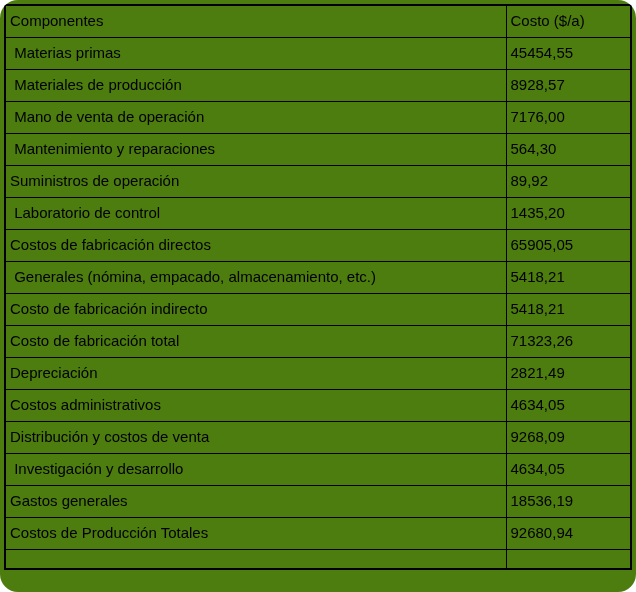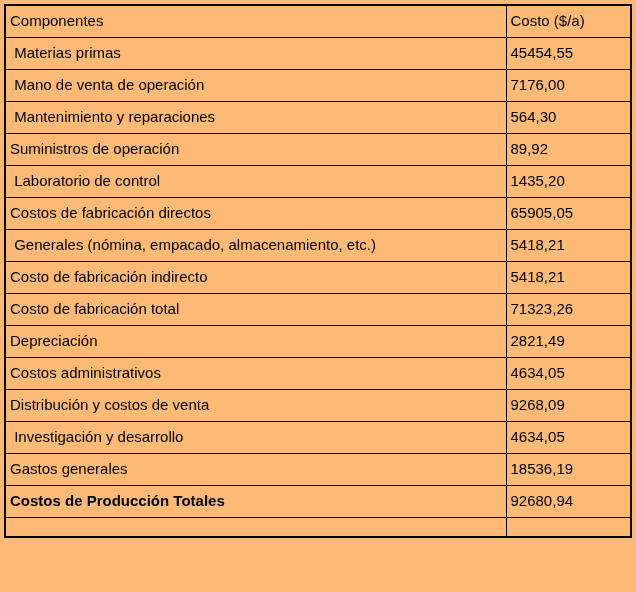--- a/index.html
+++ b/index.html
@@ -1,24 +1,25 @@
 <!DOCTYPE html>
 <html><head>
 <meta charset="utf-8">
 <style>
   * { margin: 0; padding: 0; box-sizing: border-box; }
   html, body { background: #ffffff; }
   .page {
     position: relative;
     width: 636px;
     height: 592px;
-    background: #fdba74;
+    background: #4d7c0f;
     overflow: hidden;
     font-family: "Liberation Sans", sans-serif;
     color: #000000;
+    border-radius: 18px;
   }
   .cost-table {
     position: absolute;
     left: 4px;
     top: 4px;
     width: 628px;
     border-collapse: collapse;
     table-layout: fixed;
     border: 2px solid #000000;
   }
@@ -31,21 +32,21 @@
     text-align: left;
     vertical-align: top;
     height: 32px;
     padding: 5px 4px 4px 4px;
     line-height: 19px;
     white-space: pre-wrap;
     overflow: hidden;
   }
   .cost-table th:last-child,
   .cost-table td:last-child { }
-  .bold-row td:first-child { font-weight: bold; }
+  .bold-row td:first-child { font-weight: normal; }
   .stub-row td { height: 20px; }
 </style>
 </head>
 <body>
 
 <div class="page">
   <table class="cost-table">
     <colgroup>
       <col class="col-component">
       <col class="col-cost">
@@ -53,20 +54,24 @@
     <thead>
       <tr>
         <th>Componentes</th>
         <th>Costo ($/a)</th>
       </tr>
     </thead>
     <tbody>
         <tr>
     <td> Materias primas</td>
     <td>45454,55</td>
+  </tr>
+        <tr>
+    <td> Materiales de producción</td>
+    <td>8928,57</td>
   </tr>
         <tr>
     <td> Mano de venta de operación</td>
     <td>7176,00</td>
   </tr>
         <tr>
     <td> Mantenimiento y reparaciones</td>
     <td>564,30</td>
   </tr>
         <tr>

